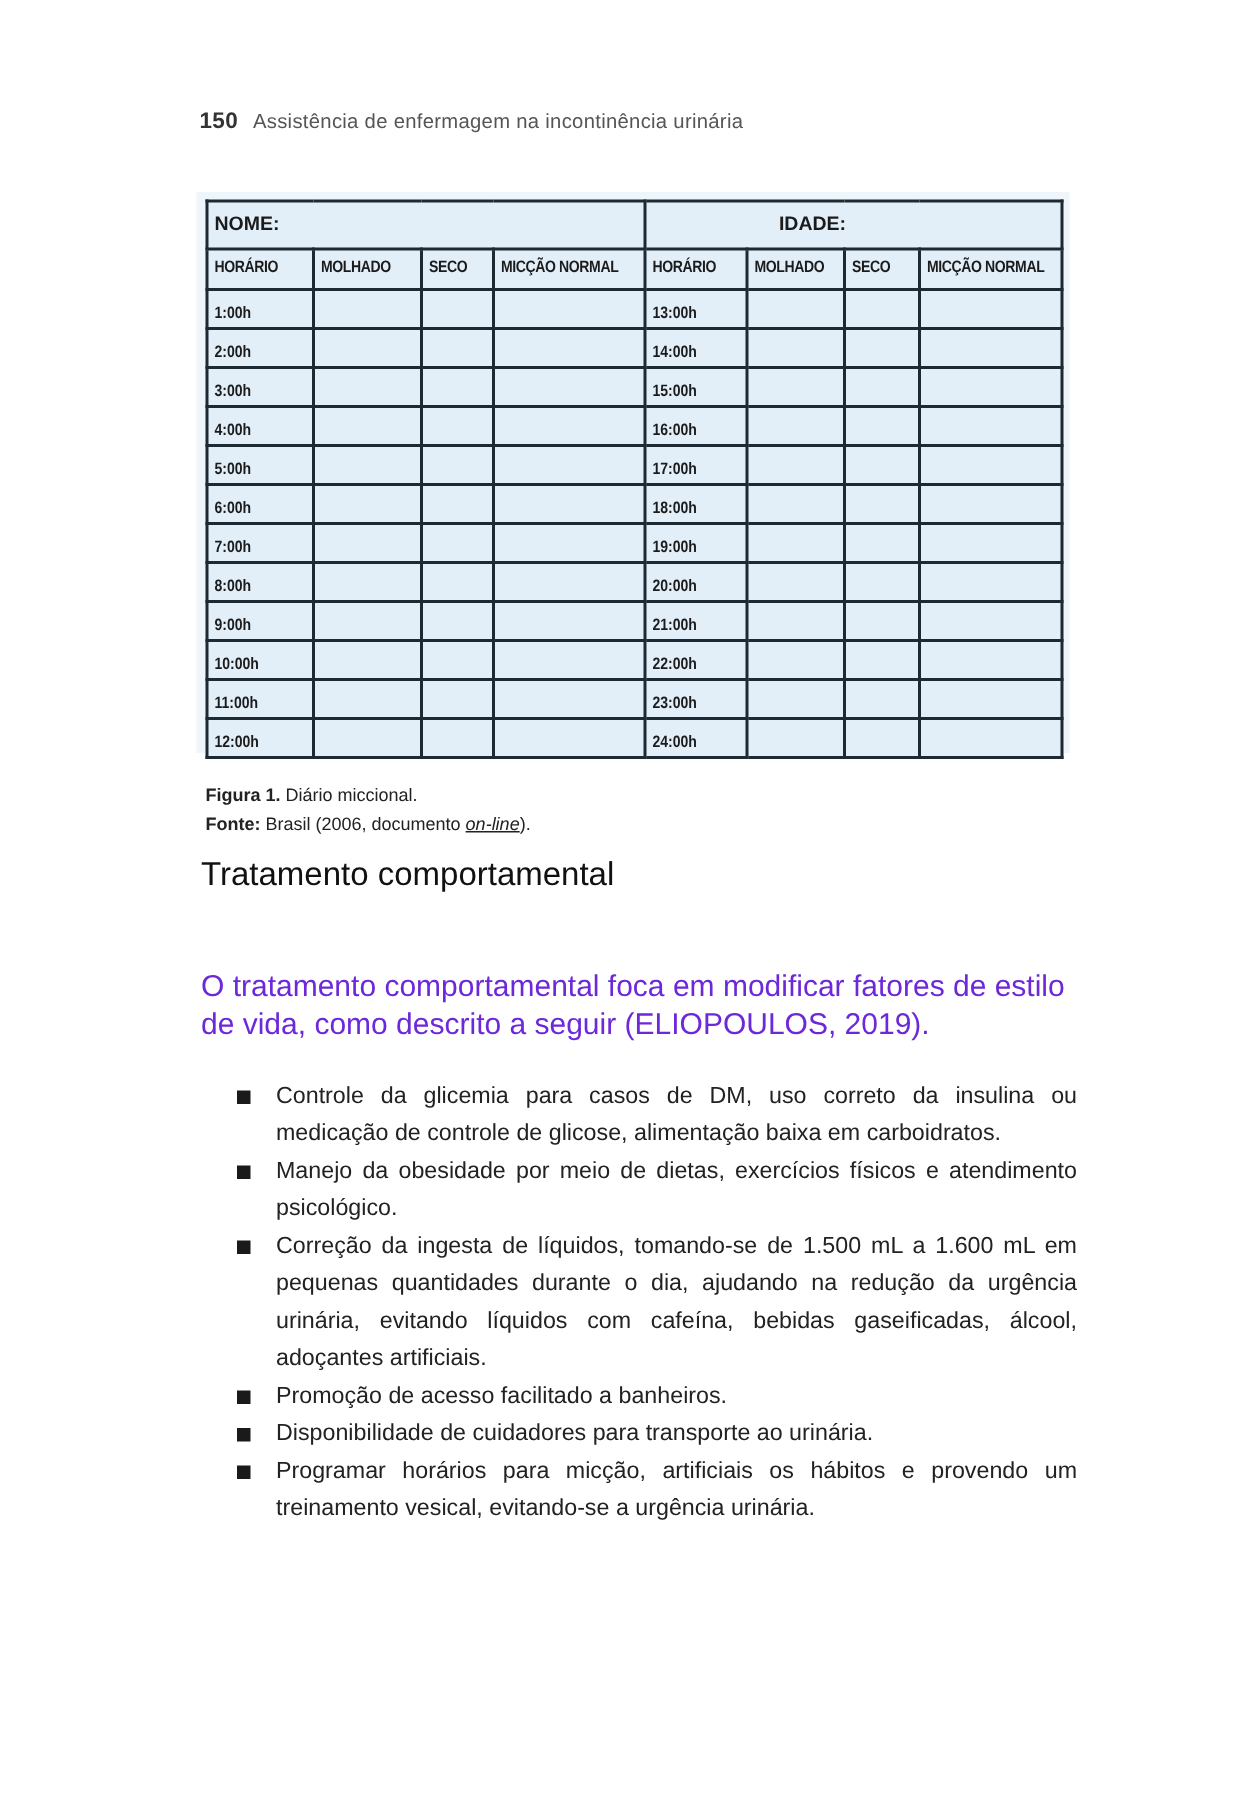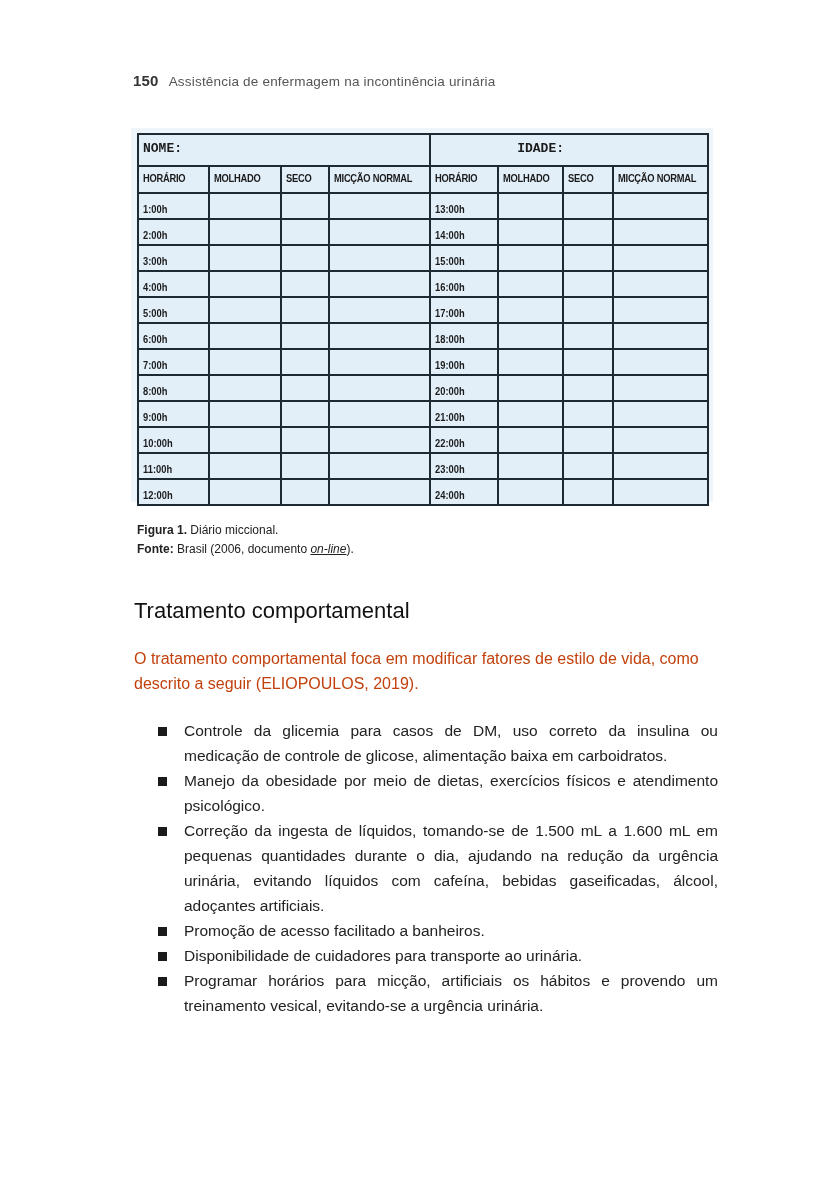--- a/index.html
+++ b/index.html
@@ -4,34 +4,34 @@
 <style>
   html, body { margin: 0; padding: 0; background: #ffffff; }
   body { width: 827px; height: 1200px; position: relative; overflow: hidden; font-family: "Liberation Sans", sans-serif; color: #222; }
 
   .running-head { position: absolute; left: 133px; top: 72px; font-size: 13.5px; color: #555; letter-spacing: 0.2px; }
   .running-head .page-num { font-weight: bold; color: #333; font-size: 15px; margin-right: 10px; }
 
   .figure-bg { position: absolute; left: 131px; top: 128px; width: 582px; height: 374px; background: #eef6fc; }
   table.diary { position: absolute; left: 137px; top: 133px; width: 570px; height: 364px; border-collapse: collapse; background: #e2eff9; table-layout: fixed; font-family: "Liberation Sans Narrow", "Liberation Sans", sans-serif; }
   table.diary td { border: 2px solid #1e2a33; padding: 0 0 0 4px; font-weight: bold; font-size: 11px; color: #1b1b1b; vertical-align: bottom; padding-bottom: 3px; transform-origin: left; }
-  table.diary tr.title-row td { height: 27px; font-size: 13px; vertical-align: middle; font-family: Liberation Mono, monospace; }
+  table.diary tr.title-row td { height: 27px; font-size: 13px; vertical-align: middle; }
   table.diary tr.head-row td { height: 22px; font-size: 11px; letter-spacing: -0.3px; vertical-align: middle; margin-top: 28px; }
   table.diary tr.data-row td { height: 21px; }
   .condensed { display: inline-block; transform: scaleX(0.85); transform-origin: left; white-space: nowrap; }
   .idade-cell { text-align: right; }
   .idade-label { display: inline-block; margin-right: 143px; }
 
   .caption { position: absolute; left: 137px; top: 521px; font-size: 12px; line-height: 19px; color: #222; }
   .caption b { font-weight: bold; }
   .caption i { font-style: italic; text-decoration: underline; }
 
-  h2.section-title { position: absolute; left: 134px; top: 598px; margin: 0; font-size: 22px; font-weight: normal; color: #111; }
-
-  .intro { position: absolute; left: 134px; top: 646px; width: 600px; font-size: 16px; line-height: 25px; color: #c2410c; margin: 0; }
+  h2.section-title { position: absolute; left: 134px; top: 570px; margin: 0; font-size: 22px; font-weight: normal; color: #111; }
+
+  .intro { position: absolute; left: 134px; top: 646px; width: 600px; font-size: 20px; line-height: 25px; color: #6d28d9; margin: 0; }
 
   ul.bullets { position: absolute; left: 158px; top: 718px; width: 560px; margin: 0; padding: 0; list-style: none; font-size: 15.5px; line-height: 25px; color: #222; }
   ul.bullets li { position: relative; padding-left: 26px; text-align: justify; }
   ul.bullets li .bullet { position: absolute; left: 0; top: 9px; width: 9px; height: 9px; background: #1a1a1a; }
 </style>
 </head>
 <body>
 
 <div class="running-head">
   <span class="page-num">150</span><span>Assistência de enfermagem na incontinência urinária</span>

